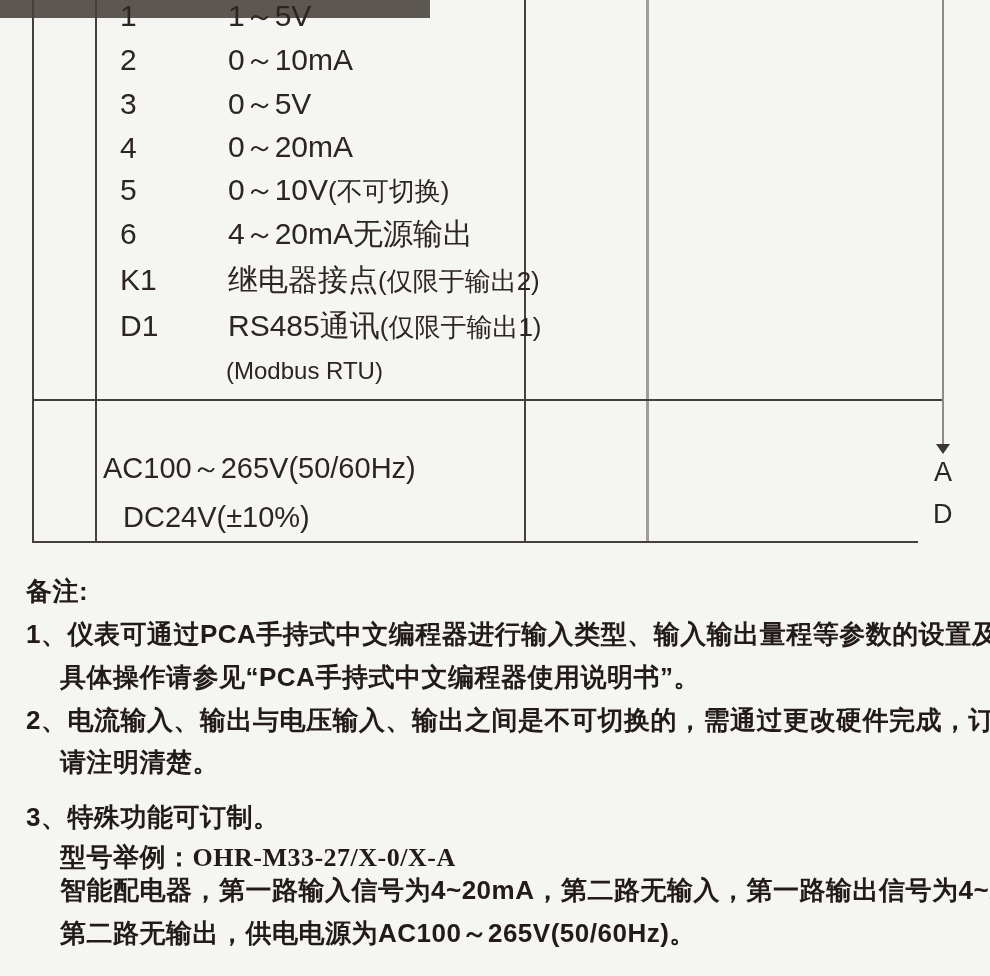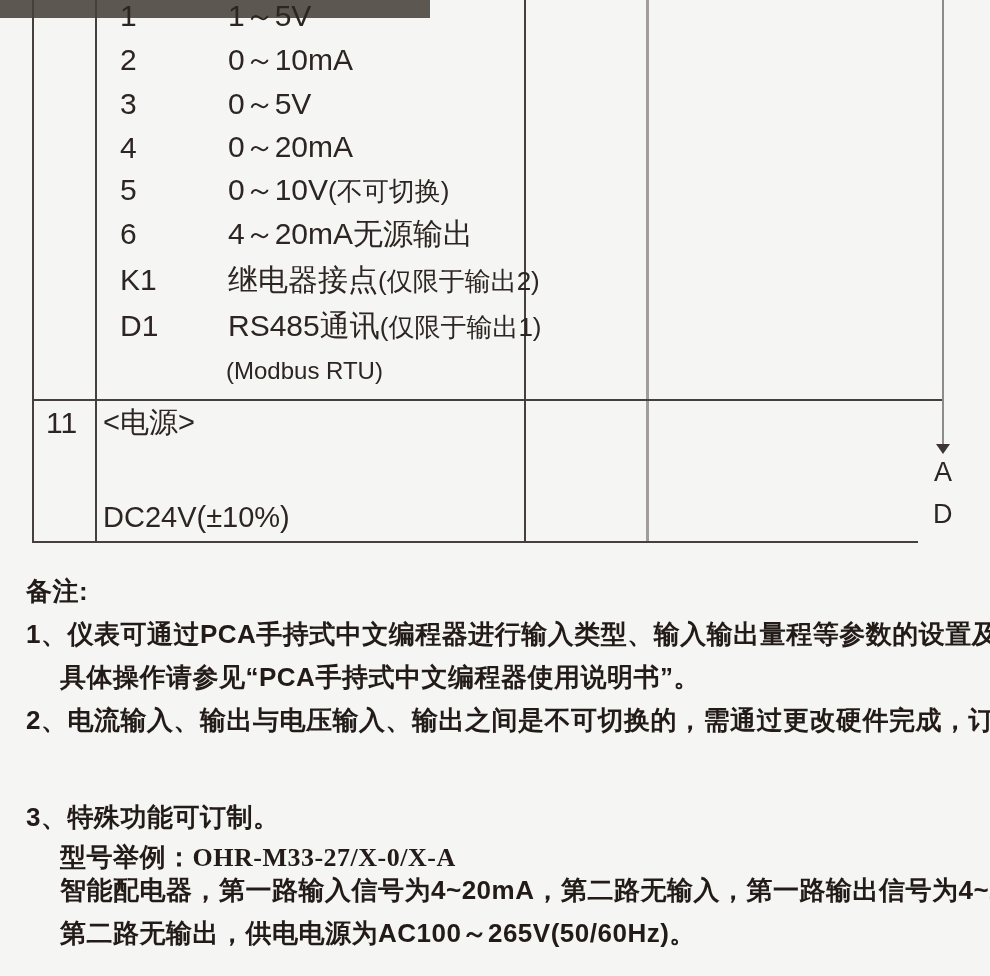--- a/index.html
+++ b/index.html
@@ -101,33 +101,33 @@
     <span class="val"><span>继电器接点</span><span class="small">(仅限于输出2)</span></span>
   </div>
   <div class="trow" style="top:303px;height:46px;padding-left:46px;">
     <span class="code">D1</span>
     <span class="val"><span>RS485通讯</span><span class="small">(仅限于输出1)</span></span>
   </div>
   <div class="trow" style="top:347px;height:48px;">
     <span class="modbus">(Modbus RTU)</span>
   </div>
 
-  <div class="trow" style="top:399px;height:48px;">
-    <span class="pcode">11</span>
-    <span class="pval">&lt;电源&gt;</span>
+  <div class="trow" style="top:445px;height:48px;">
+    <span class="pval">AC100～265V(50/60Hz)</span>
   </div>
-  <div class="trow" style="top:493px;height:48px;">
+  <div class="trow" style="top:493px;height:48px;margin-left:20px;">
     <span class="pval">DC24V(±10%)</span>
   </div>
 
   <div class="optletter" style="left:934px;top:457px;">A</div>
   <div class="optletter" style="left:933px;top:499px;">D</div>
 
   <div class="note-line" style="top:574px;">备注:</div>
   <div class="note-line" style="top:617px;">1、仪表可通过PCA手持式中文编程器进行输入类型、输入输出量程等参数的设置及查看，</div>
   <div class="note-line indent" style="top:660px;">具体操作请参见“PCA手持式中文编程器使用说明书”。</div>
   <div class="note-line" style="top:703px;">2、电流输入、输出与电压输入、输出之间是不可切换的，需通过更改硬件完成，订货时</div>
+  <div class="note-line indent" style="top:745px;">请注明清楚。</div>
   <div class="note-line" style="top:788px;margin-top:12px;">3、特殊功能可订制。</div>
   <div class="note-line indent" style="top:840px;font-family:Liberation Serif, serif;">型号举例：OHR-M33-27/X-0/X-A</div>
   <div class="note-line indent" style="top:873px;">智能配电器，第一路输入信号为4~20mA，第二路无输入，第一路输出信号为4~20mA，</div>
   <div class="note-line indent" style="top:916px;">第二路无输出，供电电源为AC100～265V(50/60Hz)。</div>
 
 </div>
 
 </body></html>

